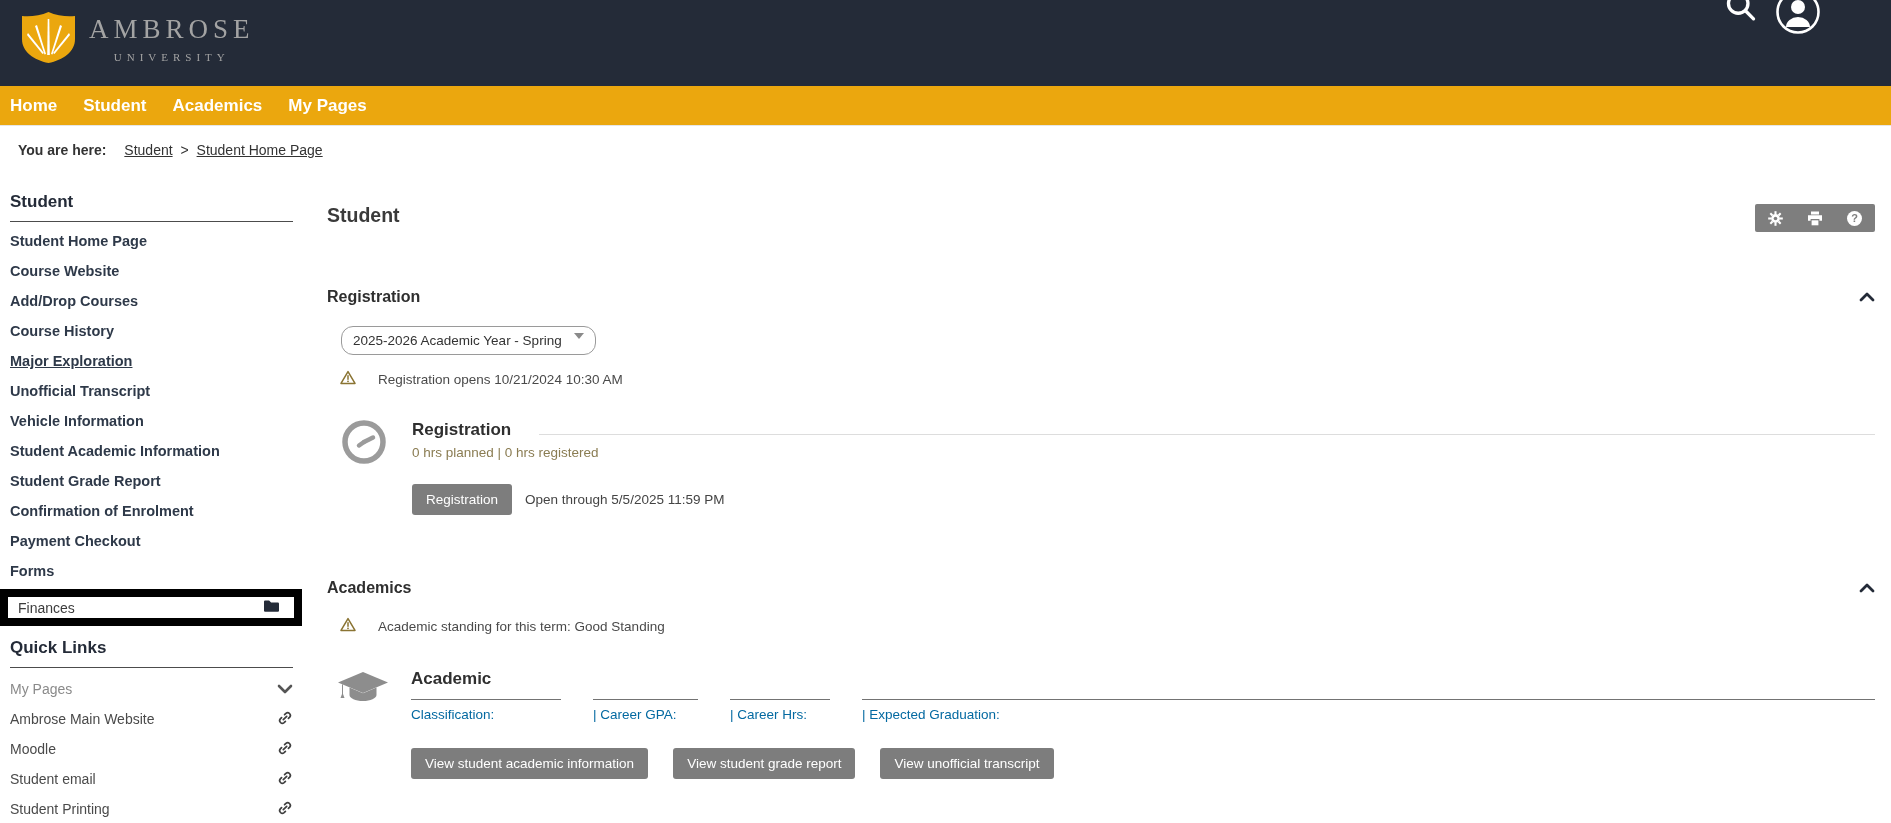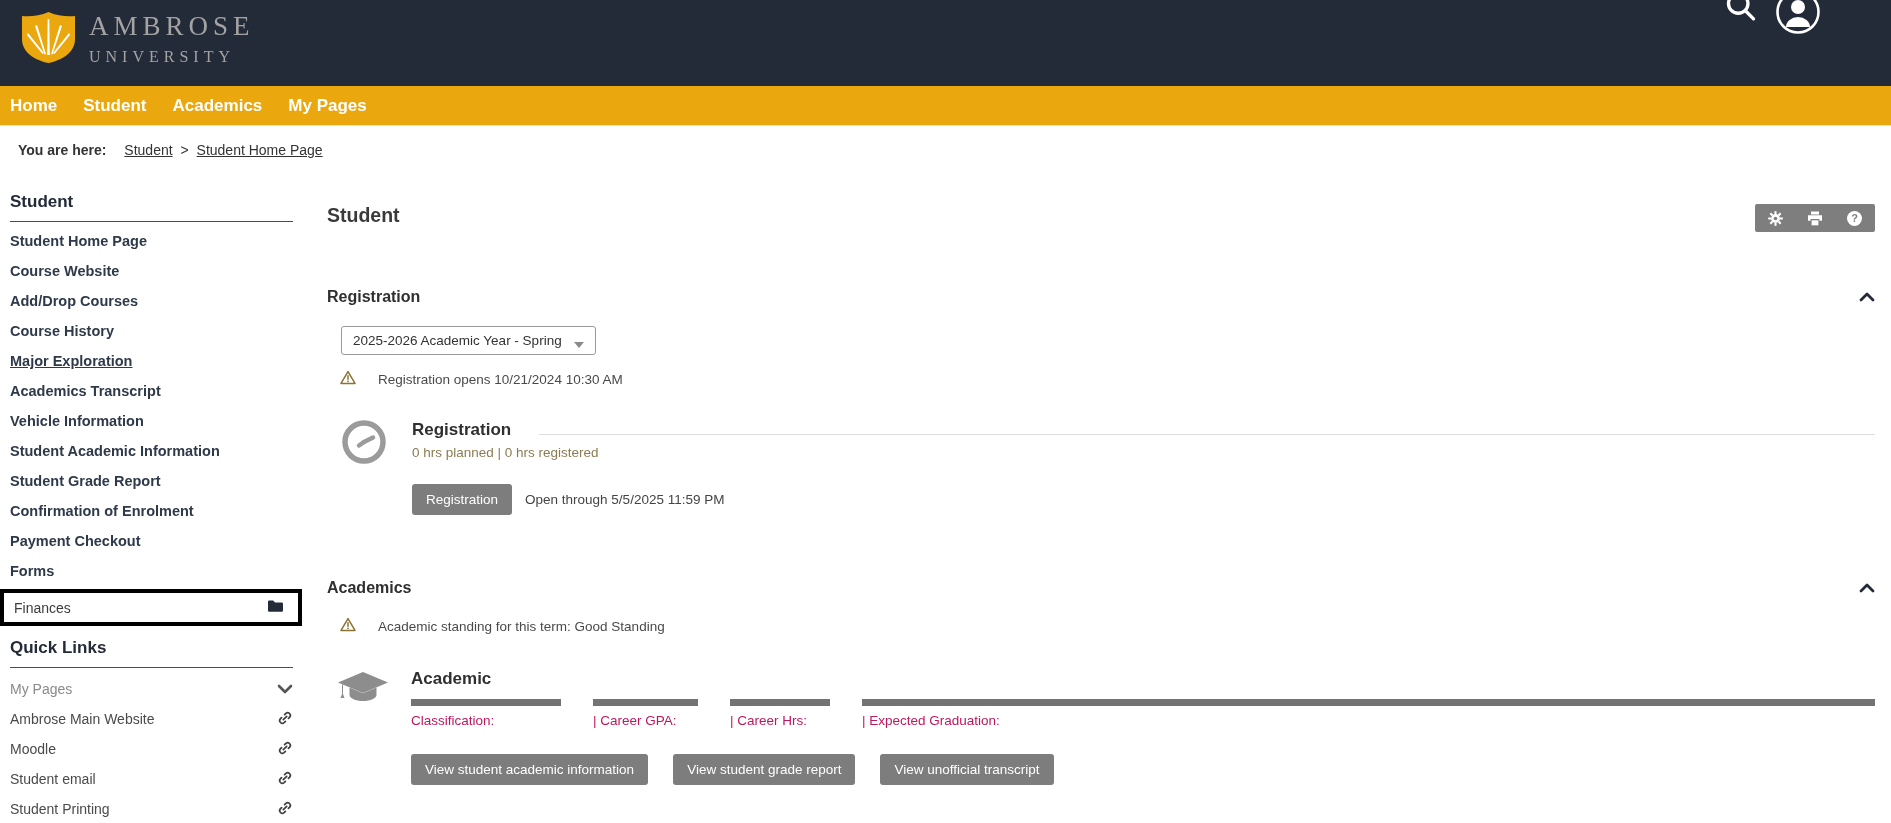--- a/index.html
+++ b/index.html
@@ -6,77 +6,77 @@
   html,body { margin:0; padding:0; }
   body {
     width:1891px; height:823px; overflow:hidden; background:#fff;
     font-family:"Liberation Sans","DejaVu Sans",sans-serif; color:#333;
   }
   
   .app-header { position:relative; height:86px; background:#242b38; overflow:hidden; }
   .logo { position:absolute; left:20px; top:11px; display:flex; align-items:center; cursor:pointer; }
   .logo-text { margin-left:12px; color:#a3a3a3; font-family:"Liberation Serif","DejaVu Serif",serif; }
   .logo-name { font-size:27px; letter-spacing:5px; line-height:1; }
-  .logo-sub  { font-size:16px; letter-spacing:5px; margin-top:8px; }
+  .logo-sub  { font-size:11px; letter-spacing:5px; text-align:center; margin-top:8px; }
   .hdr-icon { position:absolute; cursor:pointer; }
   .hdr-search  { right:133px; top:-9px; }
   .hdr-profile { right:70px;  top:-11px; }
   
   .main-nav { height:40px; background:#eba70e; display:flex; align-items:center; padding-left:10px; gap:26px; border-bottom:1px solid #e6e6e6; }
   .main-nav a { color:#fff; font-size:17px; font-weight:700; text-decoration:none; cursor:pointer; }
   
   .breadcrumb { margin:16px 0 0 18px; font-size:14px; color:#333; }
   .crumb-label { font-weight:700; margin-right:14px; }
   .breadcrumb a { color:#333; text-decoration:underline; cursor:pointer; }
   .crumb-sep { margin:0 4px; }
   
   .layout { display:flex; margin-top:22px; align-items:flex-start; }
   .sidebar { width:302px; flex:none; padding-left:10px; }
   .side-heading { font-size:17px; font-weight:700; color:#242b38; margin:12px 0 0 0; padding-bottom:9px; border-bottom:1px solid #4c4c4c; width:283px; }
   ul.side-menu { list-style:none; margin:4px 0 0 0; padding:0; width:283px; }
   ul.side-menu li { height:30px; display:flex; align-items:center; font-size:14.5px; font-weight:700; color:#2e3949; cursor:pointer; }
   ul.side-menu li.underlined { text-decoration:underline; }
-  .finances-row { margin:3px 0 0 -10px; width:302px; height:37px; border:4px solid #000000; background:#fff;
+  .finances-row { margin:3px 0 0 -10px; width:302px; height:37px; border:8px solid #000000; background:#fff;
                   display:flex; align-items:center; justify-content:space-between; padding:0 14px 0 10px; cursor:pointer; }
   .finances-label { font-size:14px; color:#3c3c3c; }
   .quick-heading { }
   ul.quick-menu { list-style:none; margin:6px 0 0 0; padding:0; width:283px; }
   ul.quick-menu li { height:30px; display:flex; align-items:center; justify-content:space-between; font-size:14px; color:#4a4a4a; cursor:pointer; }
   ul.quick-menu li.muted { color:#8a8a8a; }
   
   .content { flex:1; padding:0 16px 0 25px; }
   .main-header { display:flex; justify-content:space-between; align-items:flex-start; margin-top:24px; }
   .page-title { font-size:19.5px; font-weight:600; color:#3a3a3a; margin:0; }
   .toolbar { background:#7e7e7e; border-radius:2px; height:28px; display:flex; align-items:center; padding:0 13px; gap:24px; }
   .tool-btn { background:none; border:none; padding:0; display:flex; align-items:center; cursor:pointer; }
   .help-badge { width:15px; height:15px; border-radius:50%; background:#fff; color:#7e7e7e; font-size:11px; font-weight:700;
                 display:flex; align-items:center; justify-content:center; }
   .section-head { display:flex; justify-content:space-between; align-items:center; }
   .section-head.reg  { margin-top:56px; }
   .section-head.acad { margin-top:64px; }
   .section-title { font-size:16px; font-weight:700; color:#2f2f2f; margin:0; }
   .collapse-btn { background:none; border:none; padding:0; cursor:pointer; }
-  .term-dropdown { margin:20px 0 0 14px; display:inline-flex; align-items:flex-end; gap:12px; padding:6px 11px;
-                   border:1px solid #9a9a9a; border-radius:3px; background:#fff; font-size:13.5px; color:#333; cursor:pointer; }
+  .term-dropdown { margin:20px 0 0 14px; display:inline-flex; align-items:flex-start; gap:12px; padding:6px 11px;
+                   border:1px solid #9a9a9a; border-radius:12px; background:#fff; font-size:13.5px; color:#333; cursor:pointer; }
   .caret-down { width:0; height:0; border-left:5px solid transparent; border-right:5px solid transparent; border-top:6px solid #8a8a8a; }
   .warning-row { margin:15px 0 0 13px; display:flex; align-items:center; gap:22px; font-size:13.5px; color:#4a4a4a; }
   .card { display:flex; margin-top:30px; padding-left:13px; }
   .card.acad-card { margin-top:32px; padding-left:10px; }
   .card-icon { flex:none; }
   .card-body { flex:1; margin-left:24px; padding-top:2px; }
   .card-title-row { display:flex; align-items:center; }
   .card-title { font-size:17px; font-weight:700; color:#2f2f2f; margin:0; }
   .title-rule { flex:1; border-top:1px solid #ddd; margin-left:28px; align-self:flex-end; margin-bottom:5px; }
   .hours-text { font-size:13.5px; color:#8a7c52; margin-top:5px; }
   .action-row { margin-top:24px; display:flex; align-items:center; gap:13px; }
   .gbtn { background:#7d7d7d; color:#fff; border:none; border-radius:3px; padding:8px 14px; font-size:13.5px;
           font-family:inherit; cursor:pointer; }
   .open-text { font-size:13.5px; color:#444; }
   .fields-row { display:flex; margin-top:10px; }
-  .field { border-top:7px solid #737373; padding-top:7px; font-size:13.5px; color:#be185d; margin-right:32px; }
+  .field { border-top:1px solid #737373; padding-top:7px; font-size:13.5px; color:#0369a1; margin-right:32px; }
   .field.f0 { min-width:150px; }
   .field.f1 { min-width:105px; }
   .field.f2 { min-width:100px; }
   .field.last { flex:1; margin-right:0; }
   .buttons-row { margin-top:26px; display:flex; gap:25px; }
 </style>
 </head>
 <body>
 
 <header class="app-header">
@@ -130,21 +130,21 @@
 <div class="layout">
 
   <aside class="sidebar">
     <h2 class="side-heading">Student</h2>
     <ul class="side-menu">
       <li>Student Home Page</li>
       <li>Course Website</li>
       <li>Add/Drop Courses</li>
       <li>Course History</li>
       <li class="underlined">Major Exploration</li>
-      <li>Academics Transcript</li>
+      <li>Unofficial Transcript</li>
       <li>Vehicle Information</li>
       <li>Student Academic Information</li>
       <li>Student Grade Report</li>
       <li>Confirmation of Enrolment</li>
       <li>Payment Checkout</li>
       <li>Forms</li>
     </ul>
     <div class="finances-row">
       <span class="finances-label">Finances</span>
       <span>

